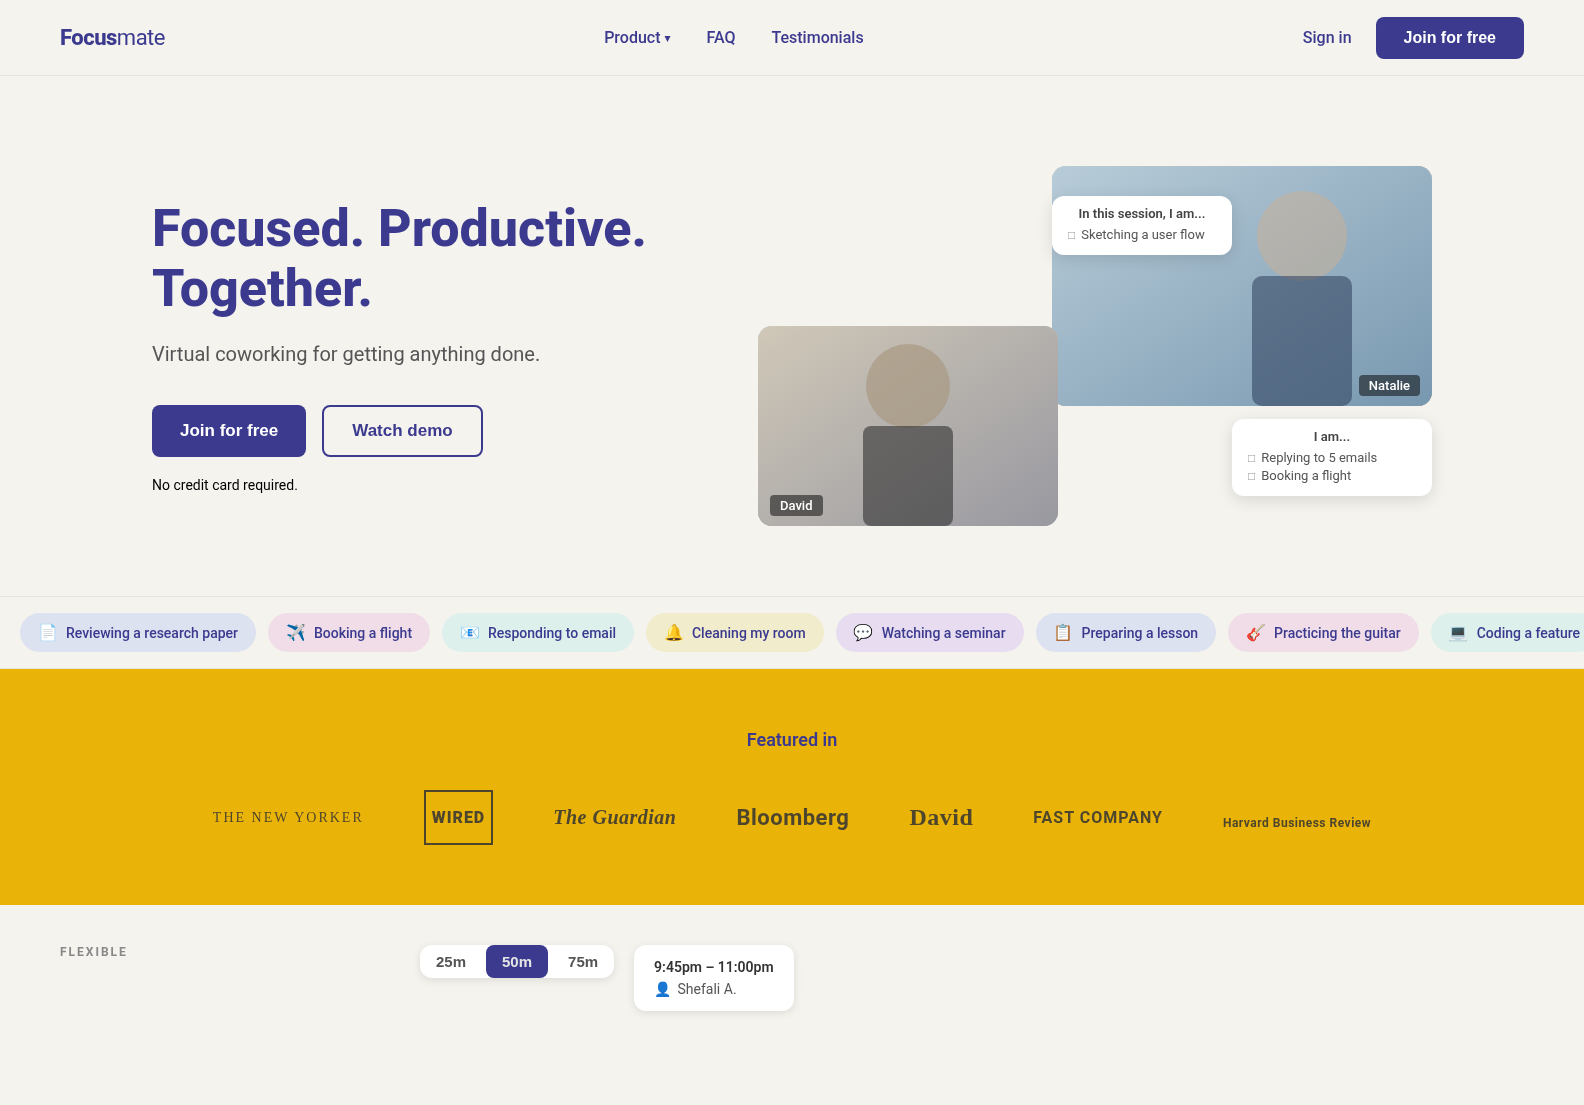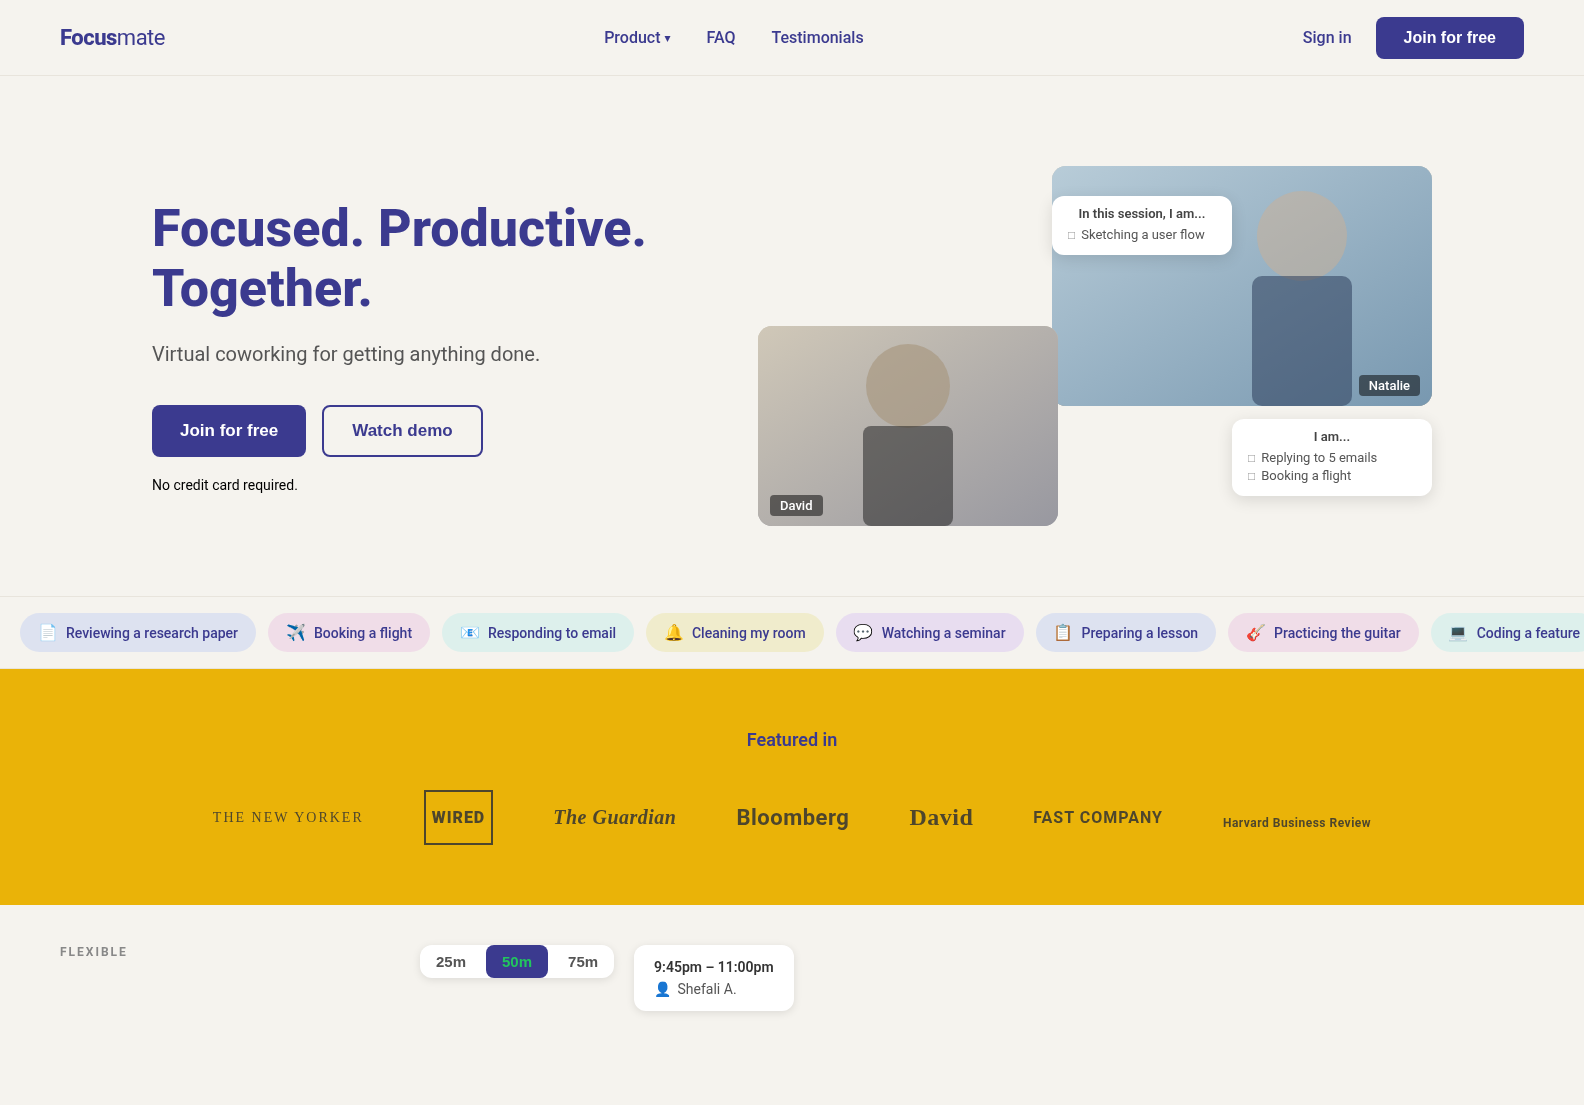--- a/index.html
+++ b/index.html
@@ -335,21 +335,21 @@
       border-radius: 8px;
       border: none;
       background: transparent;
       font-size: 15px;
       font-weight: 600;
       color: #555;
       cursor: pointer;
     }
     .time-btn.active {
       background-color: #3b3a8f;
-      color: #22c55e;
+      color: #e5e5e5;
     }
     .session-card {
       background: white;
       border-radius: 12px;
       padding: 14px 20px;
       box-shadow: 0 2px 8px rgba(0,0,0,0.1);
       font-size: 14px;
     }
     .session-time {
       font-weight: 600;

